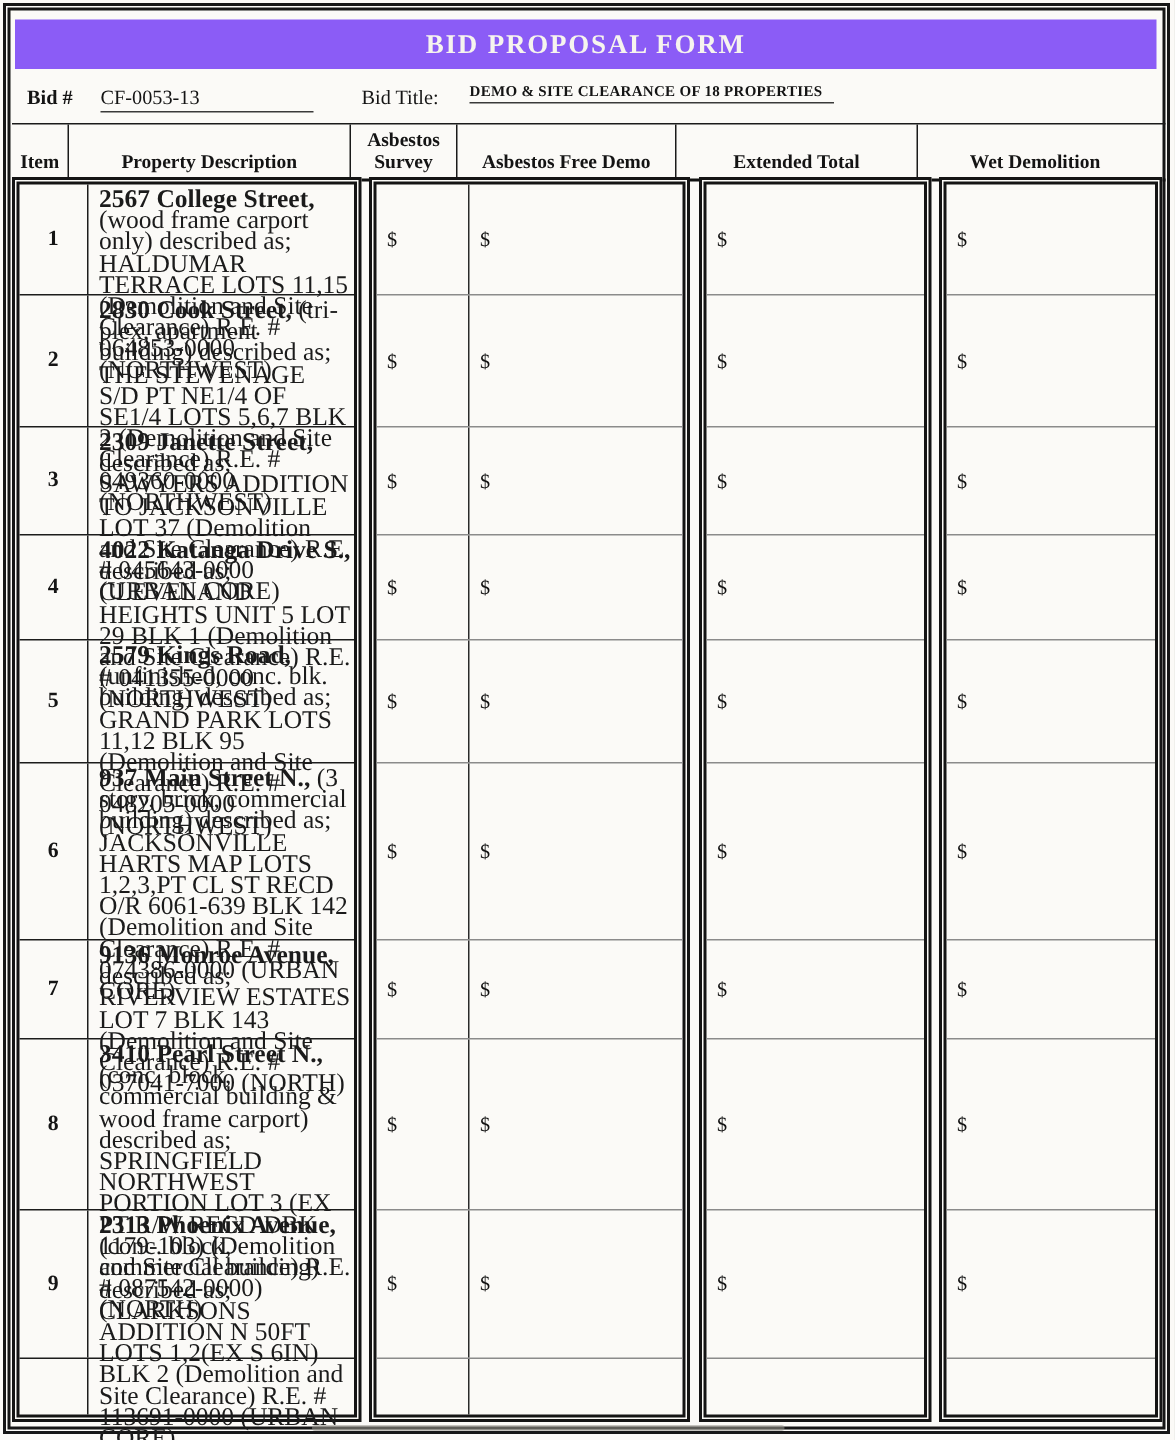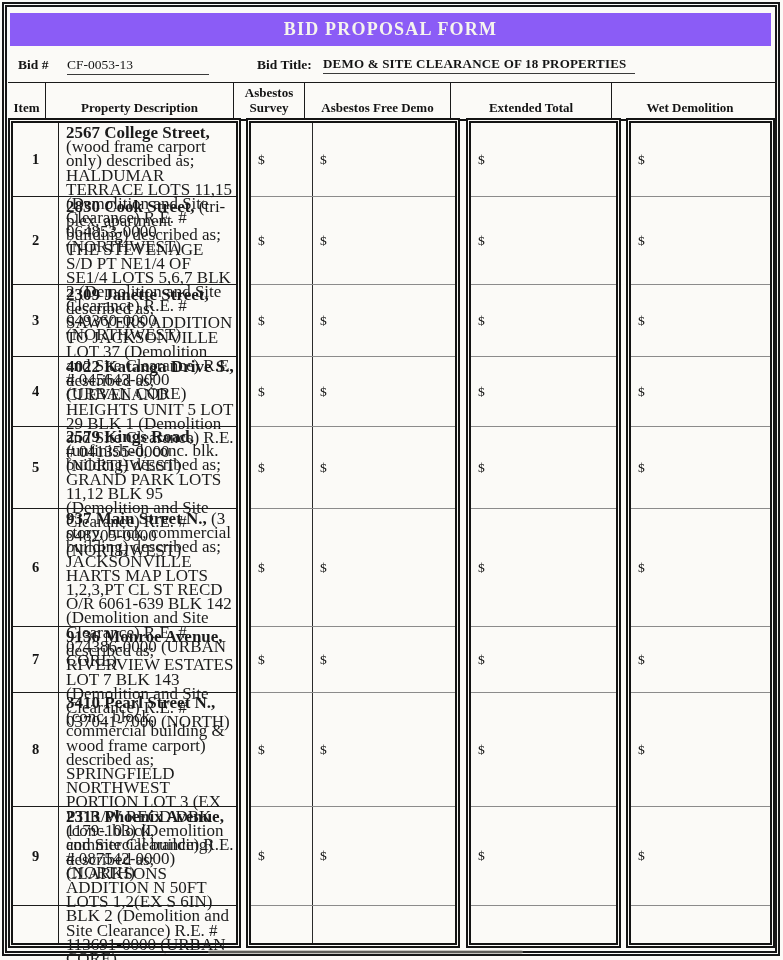--- a/index.html
+++ b/index.html
@@ -23,22 +23,22 @@
     display:flex;align-items:center;justify-content:center;
   }
   .titlebar .t{
     color:#f6f4ee;
     font-size:18px;font-weight:bold;letter-spacing:1.2px;
   }
   
   .bidrow{position:absolute;left:10px;right:12px;top:46px;height:36px;font-size:13.5px;}
   .bid-label{position:absolute;left:8px;top:11px;font-weight:bold;}
   .bid-value{position:absolute;left:57px;top:11px;padding:0 76px 1px 0;border-bottom:1.2px solid #3a3a3a;}
-  .bidtitle-label{position:absolute;left:247px;top:11px;font-weight:bold;}
-  .bidtitle-value{position:absolute;left:313px;top:10px;font-weight:bold;font-size:13px;letter-spacing:.2px;padding:0 8px 1px 0;border-bottom:1.2px solid #3a3a3a;}
+  .bidtitle-label{position:absolute;left:231px;top:11px;font-weight:normal;}
+  .bidtitle-value{position:absolute;left:303px;top:10px;font-weight:bold;font-size:10px;letter-spacing:.2px;padding:0 8px 1px 0;border-bottom:1.2px solid #3a3a3a;}
   
   .colheads{
     position:absolute;left:8px;top:82px;width:769px;height:36px;
     display:flex;
     border-top:1.4px solid #1a1a1a;
     border-bottom:2px solid #111;
     font-weight:bold;font-size:13px;
   }
   .colheads .hc{
     display:flex;flex-direction:column;justify-content:flex-end;align-items:center;

